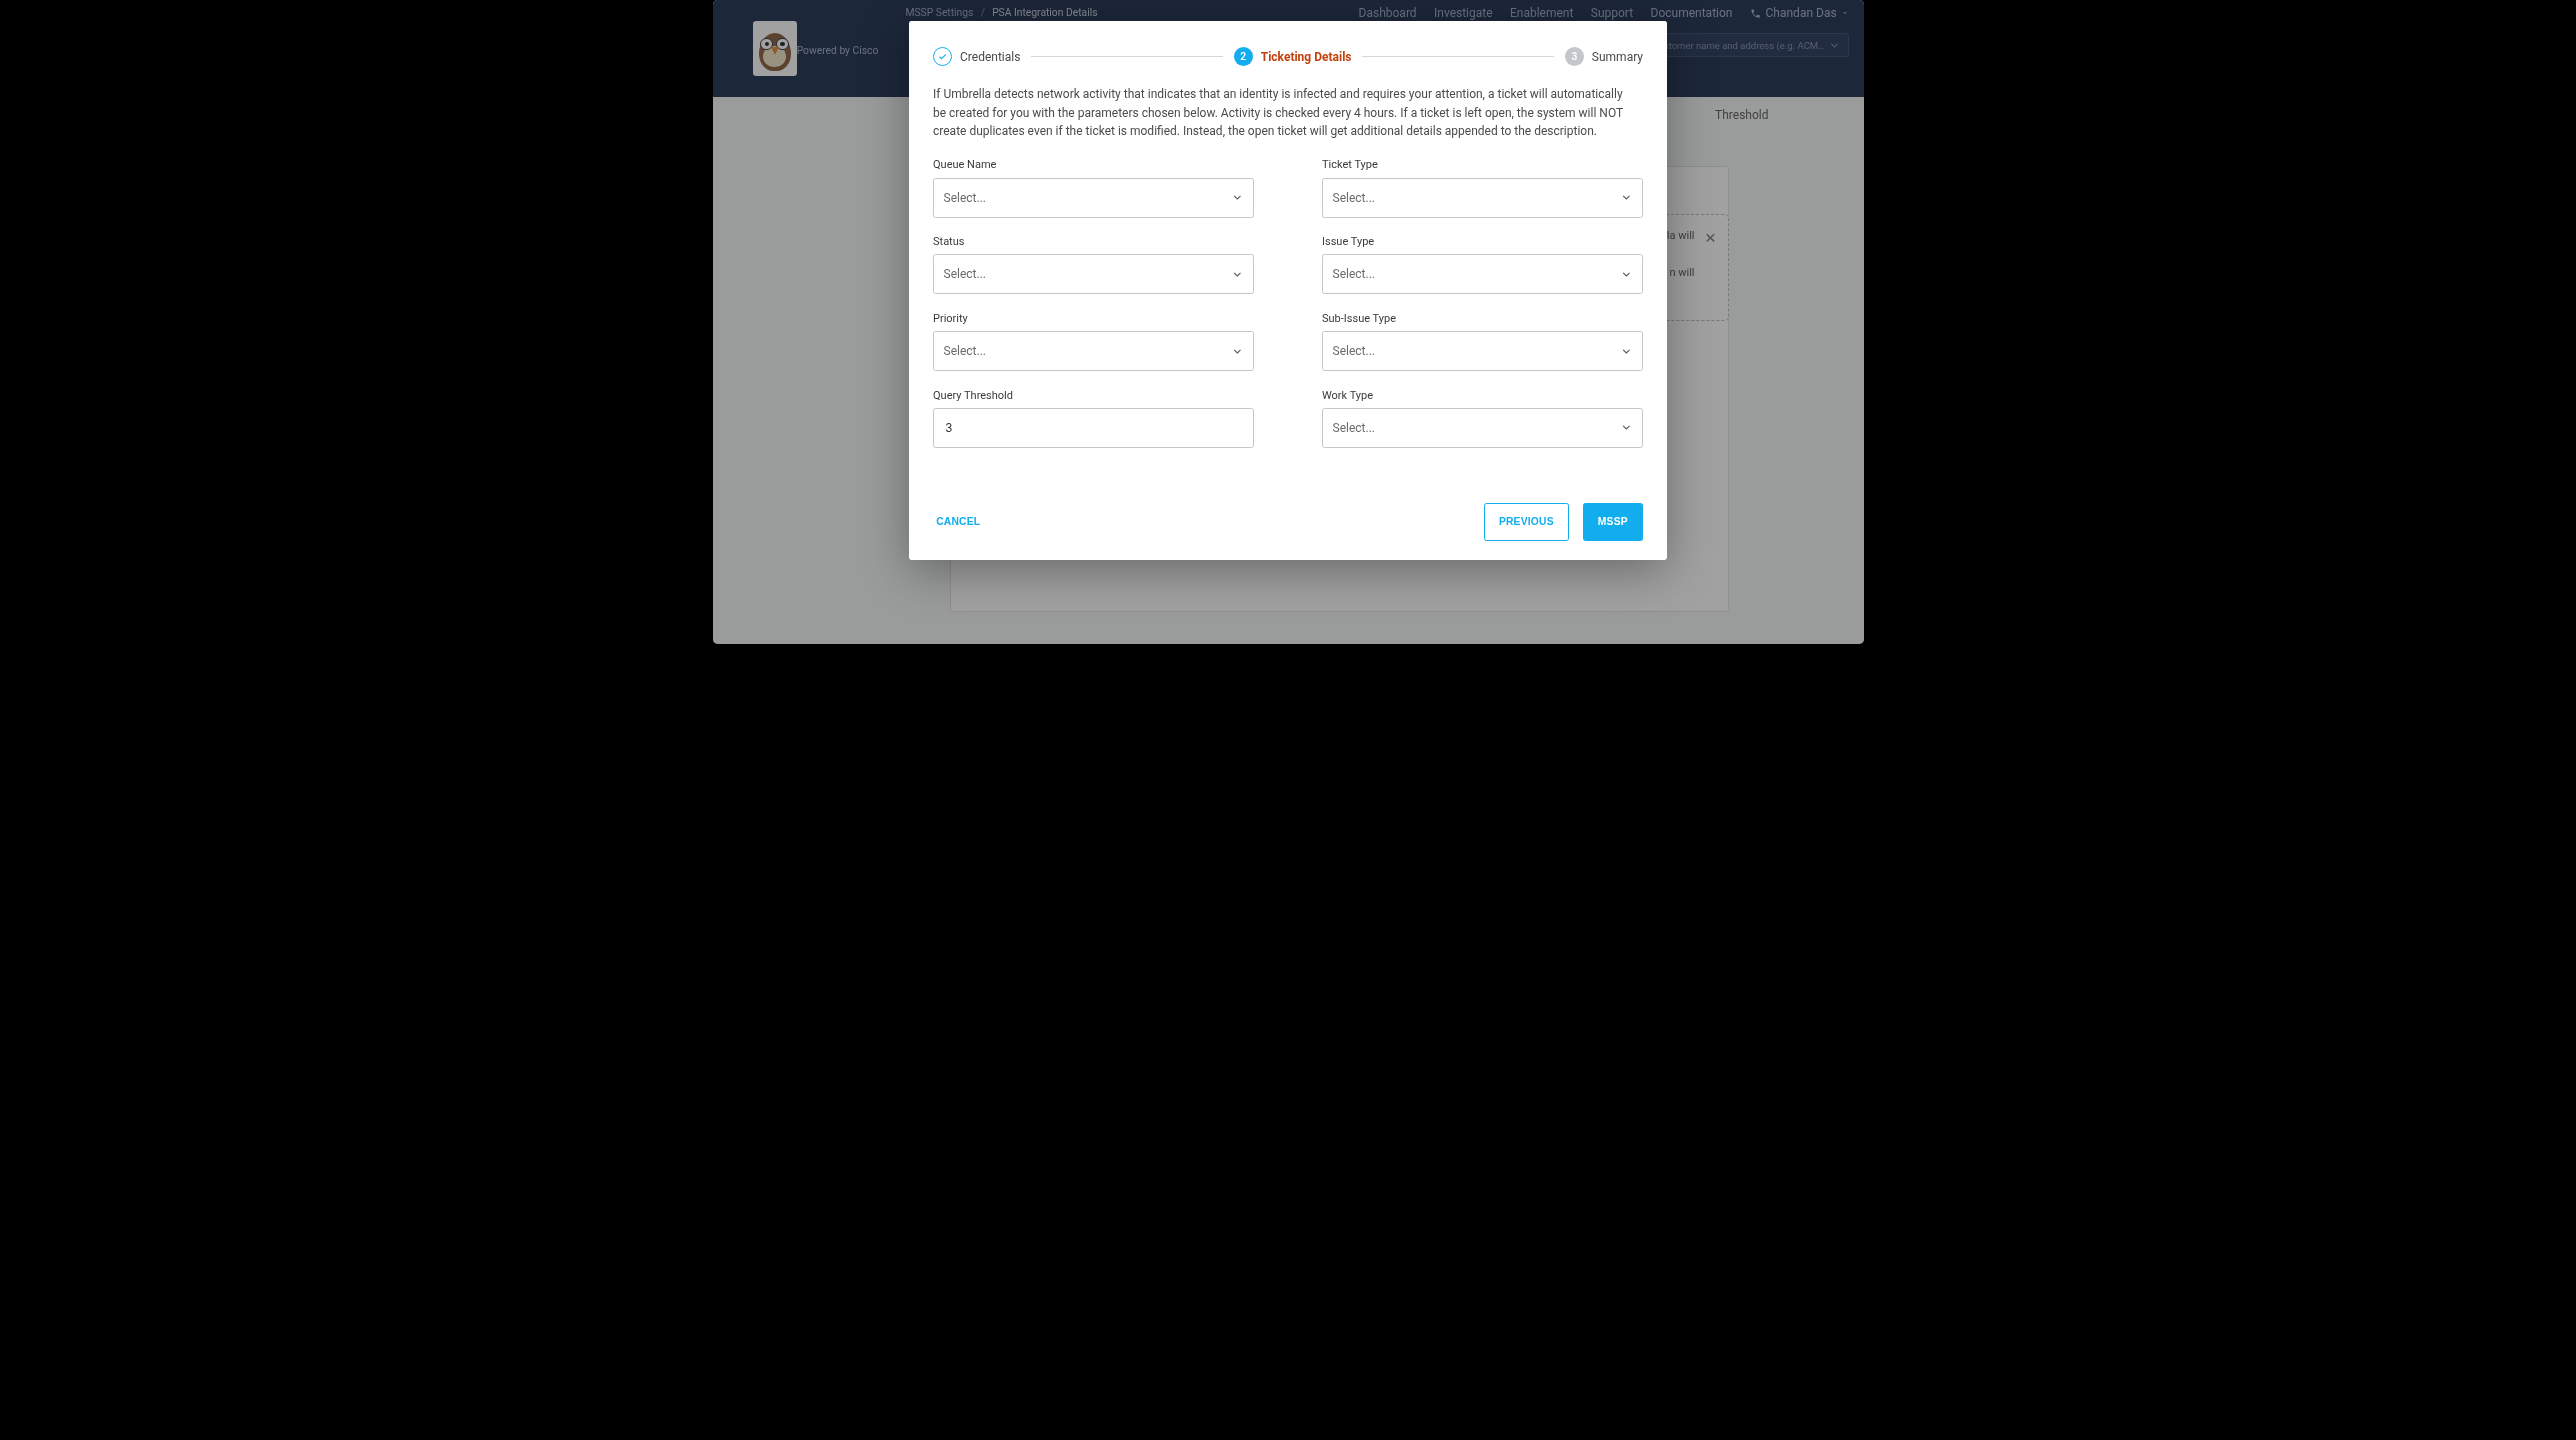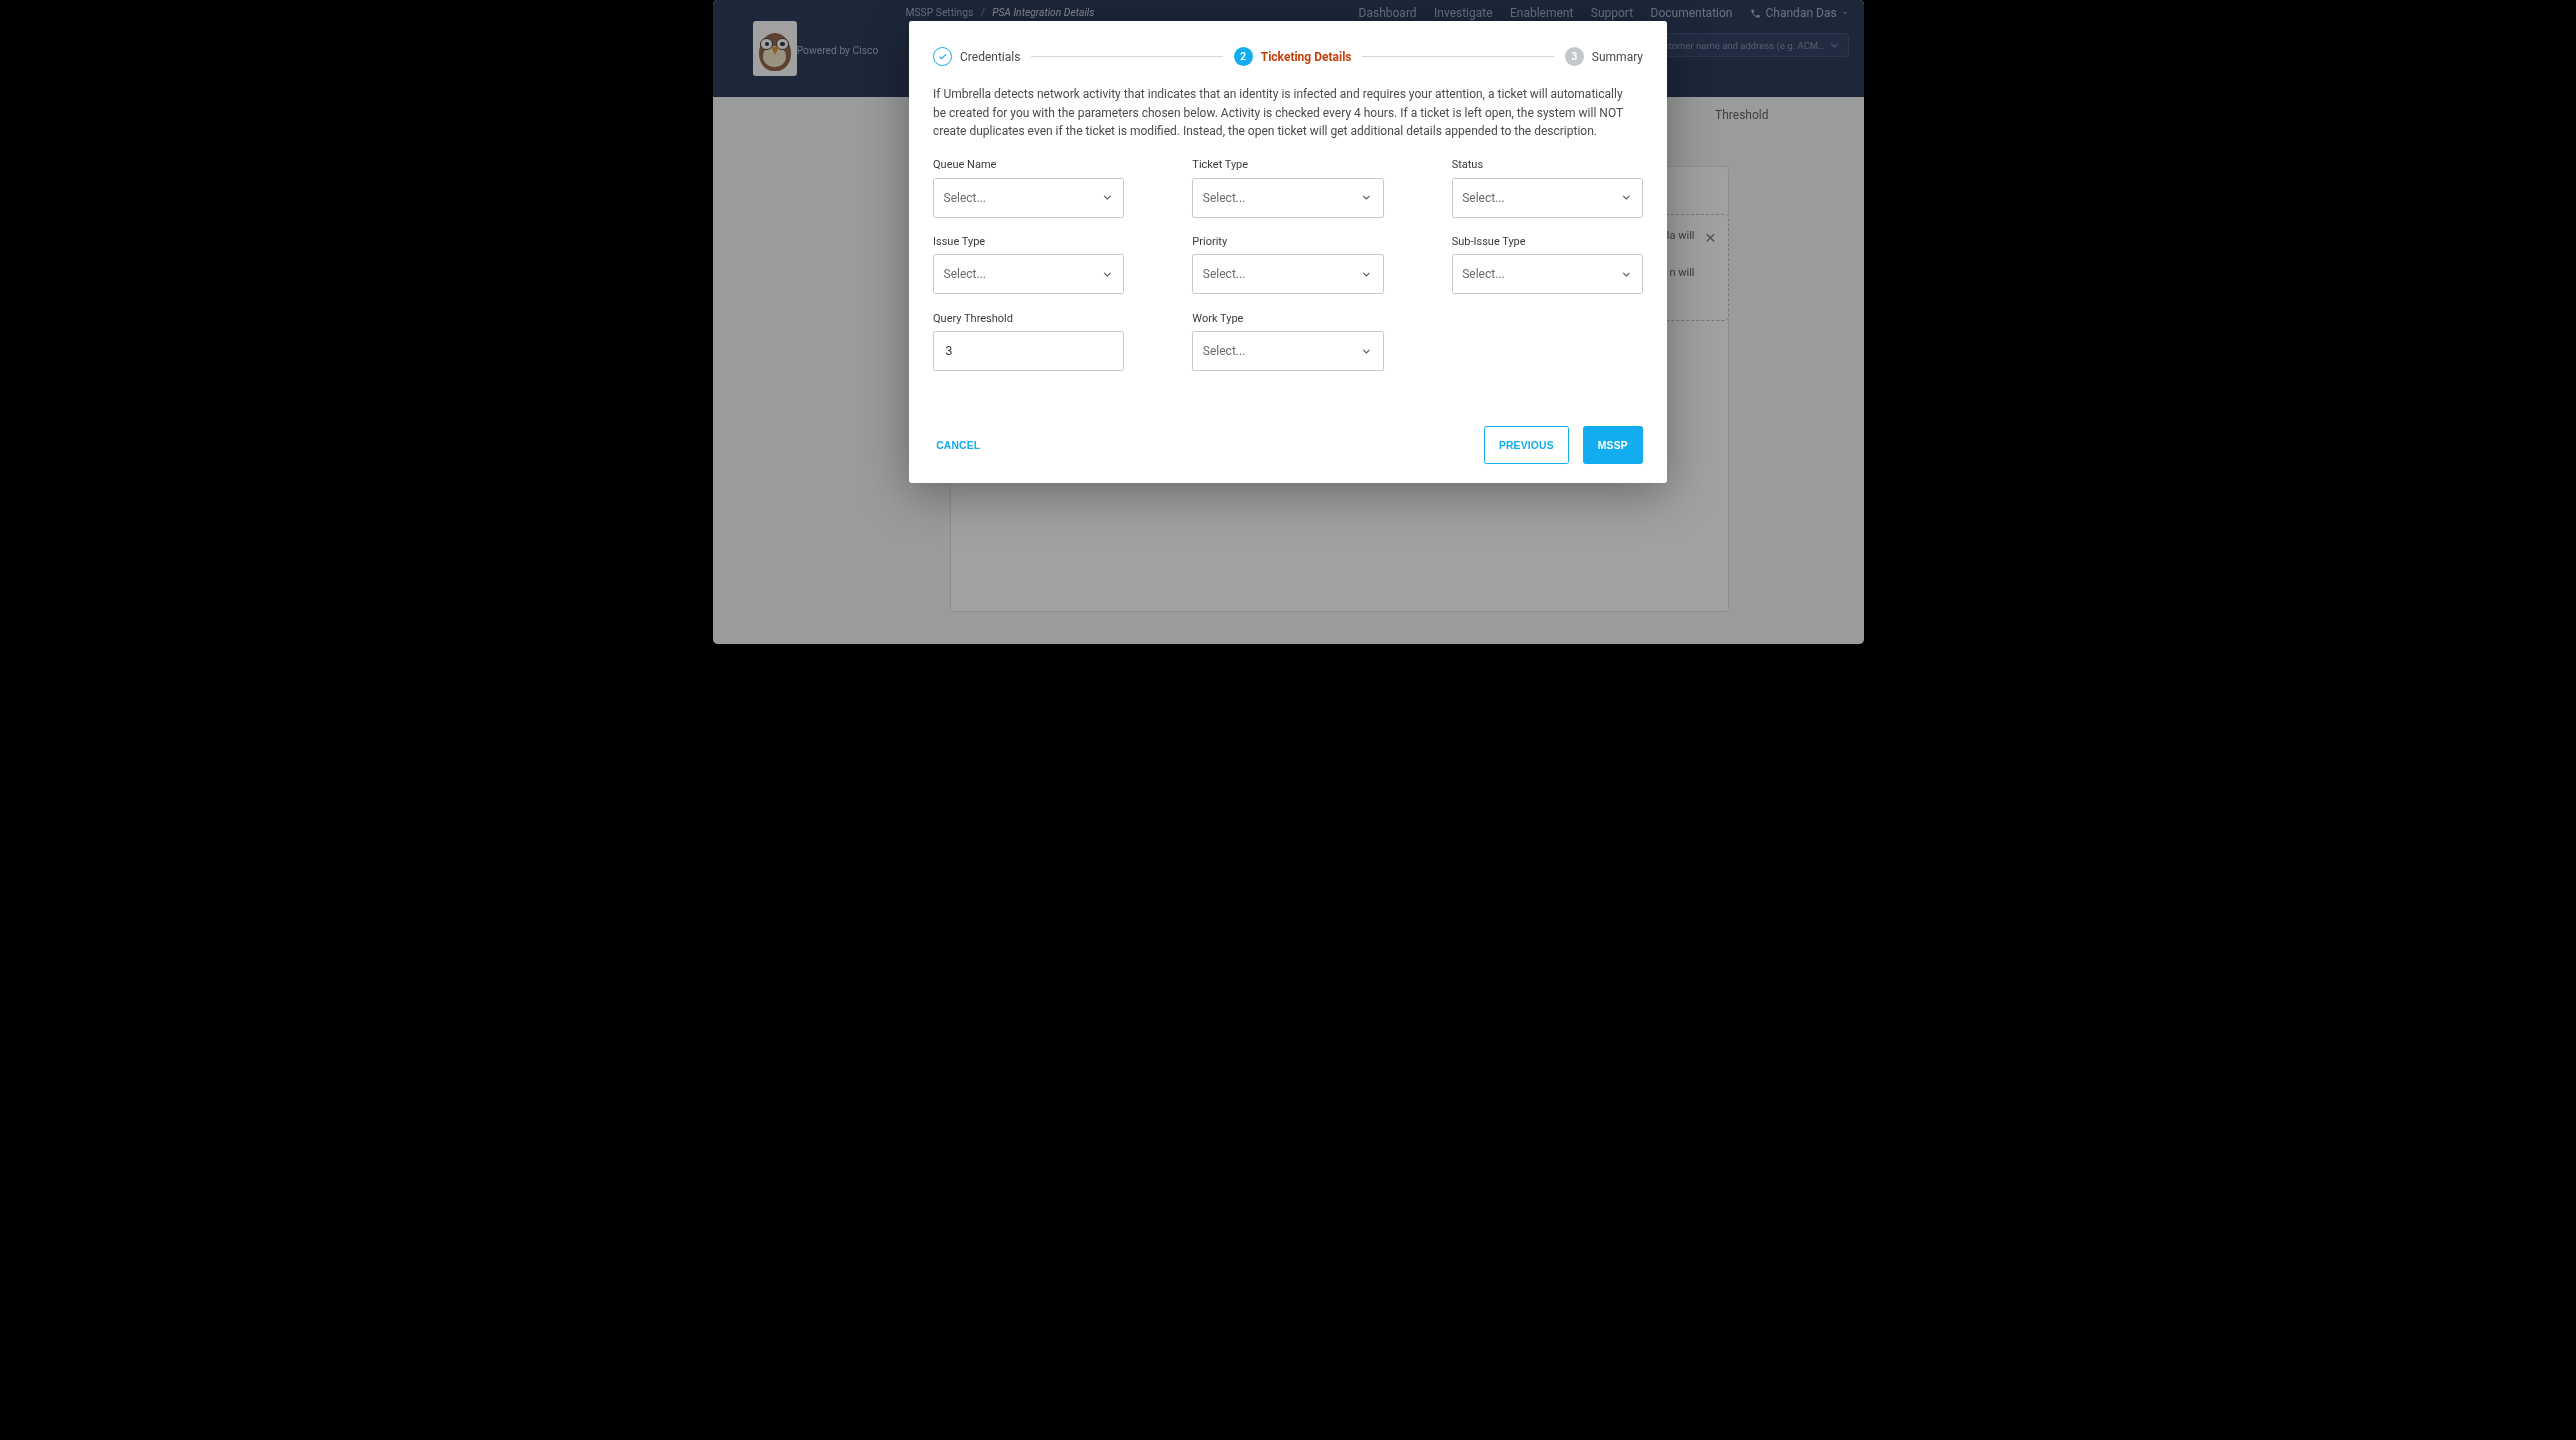--- a/index.html
+++ b/index.html
@@ -54,21 +54,21 @@
   .owl .eye::after{content:"";position:absolute;left:3.2px;top:3.2px;width:4.7px;height:4.7px;background:#222;border-radius:50%;}
   .owl .eye.l{left:3.2px;} .owl .eye.r{right:3.2px;}
   .owl .beak{position:absolute;left:50%;top:20.6px;transform:translateX(-50%);width:0;height:0;border-left:4px solid transparent;border-right:4px solid transparent;border-top:8px solid #e48a2a;}
   .brand-sub{margin-top:4.7px;color:#9fb0c9;font-size:10.3px;}
 
   .crumbs{
     position:absolute;left:193px;top:6.3px;
     color:#9fb0c9;font-size:10.3px;
   }
   .crumbs .sep{padding:0 4.7px;color:#7f8ea8;}
-  .crumbs .cur{color:#cfd7e6;font-style:italic;}
+  .crumbs .cur{color:#cfd7e6;}
 
   .topnav{
     position:absolute;right:14.2px;top:6.3px;
     display:flex;align-items:center;gap:17.4px;
     color:#9fb0c9;font-size:12px;
   }
   .topnav .user{display:flex;align-items:center;gap:4.7px;}
   .caret-down{display:inline-block;}
   .caret-down svg{vertical-align:middle;}
 
@@ -121,21 +121,21 @@
   .step.todo .dot{background:#c3c6cb;color:#fff;}
   .step .lbl{font-size:12px;color:#4a4a4a;white-space:nowrap;}
   .step.active .lbl{font-weight:700;color:#c2410c;}
   .rail{flex:1;height:0.8px;background:#d6d6d6;margin:0 11px;}
 
   .desc{
     color:#4b4b4b;font-size:12px;line-height:1.55;margin-bottom:17.4px;max-width:697px;
   }
 
   .grid{
-    display:grid;grid-template-columns:1fr 1fr 1fr;column-gap:68px;row-gap:17.4px;
+    display:grid;grid-template-columns:1fr 1fr;column-gap:68px;row-gap:17.4px;
     margin-bottom:55px;
   }
   .field-lbl{font-size:11px;color:#3a3a3a;margin-bottom:6.3px;}
   .select,.tinput{
     width:100%;height:40px;border:0.8px solid var(--border);border-radius:2.4px;background:#fff;
     display:flex;align-items:center;justify-content:space-between;padding:0 9.5px;
     color:#6b6b6b;font-size:12px;
   }
   .select .chev{flex:0 0 auto;}
   .tinput{justify-content:flex-start;color:#333;}

